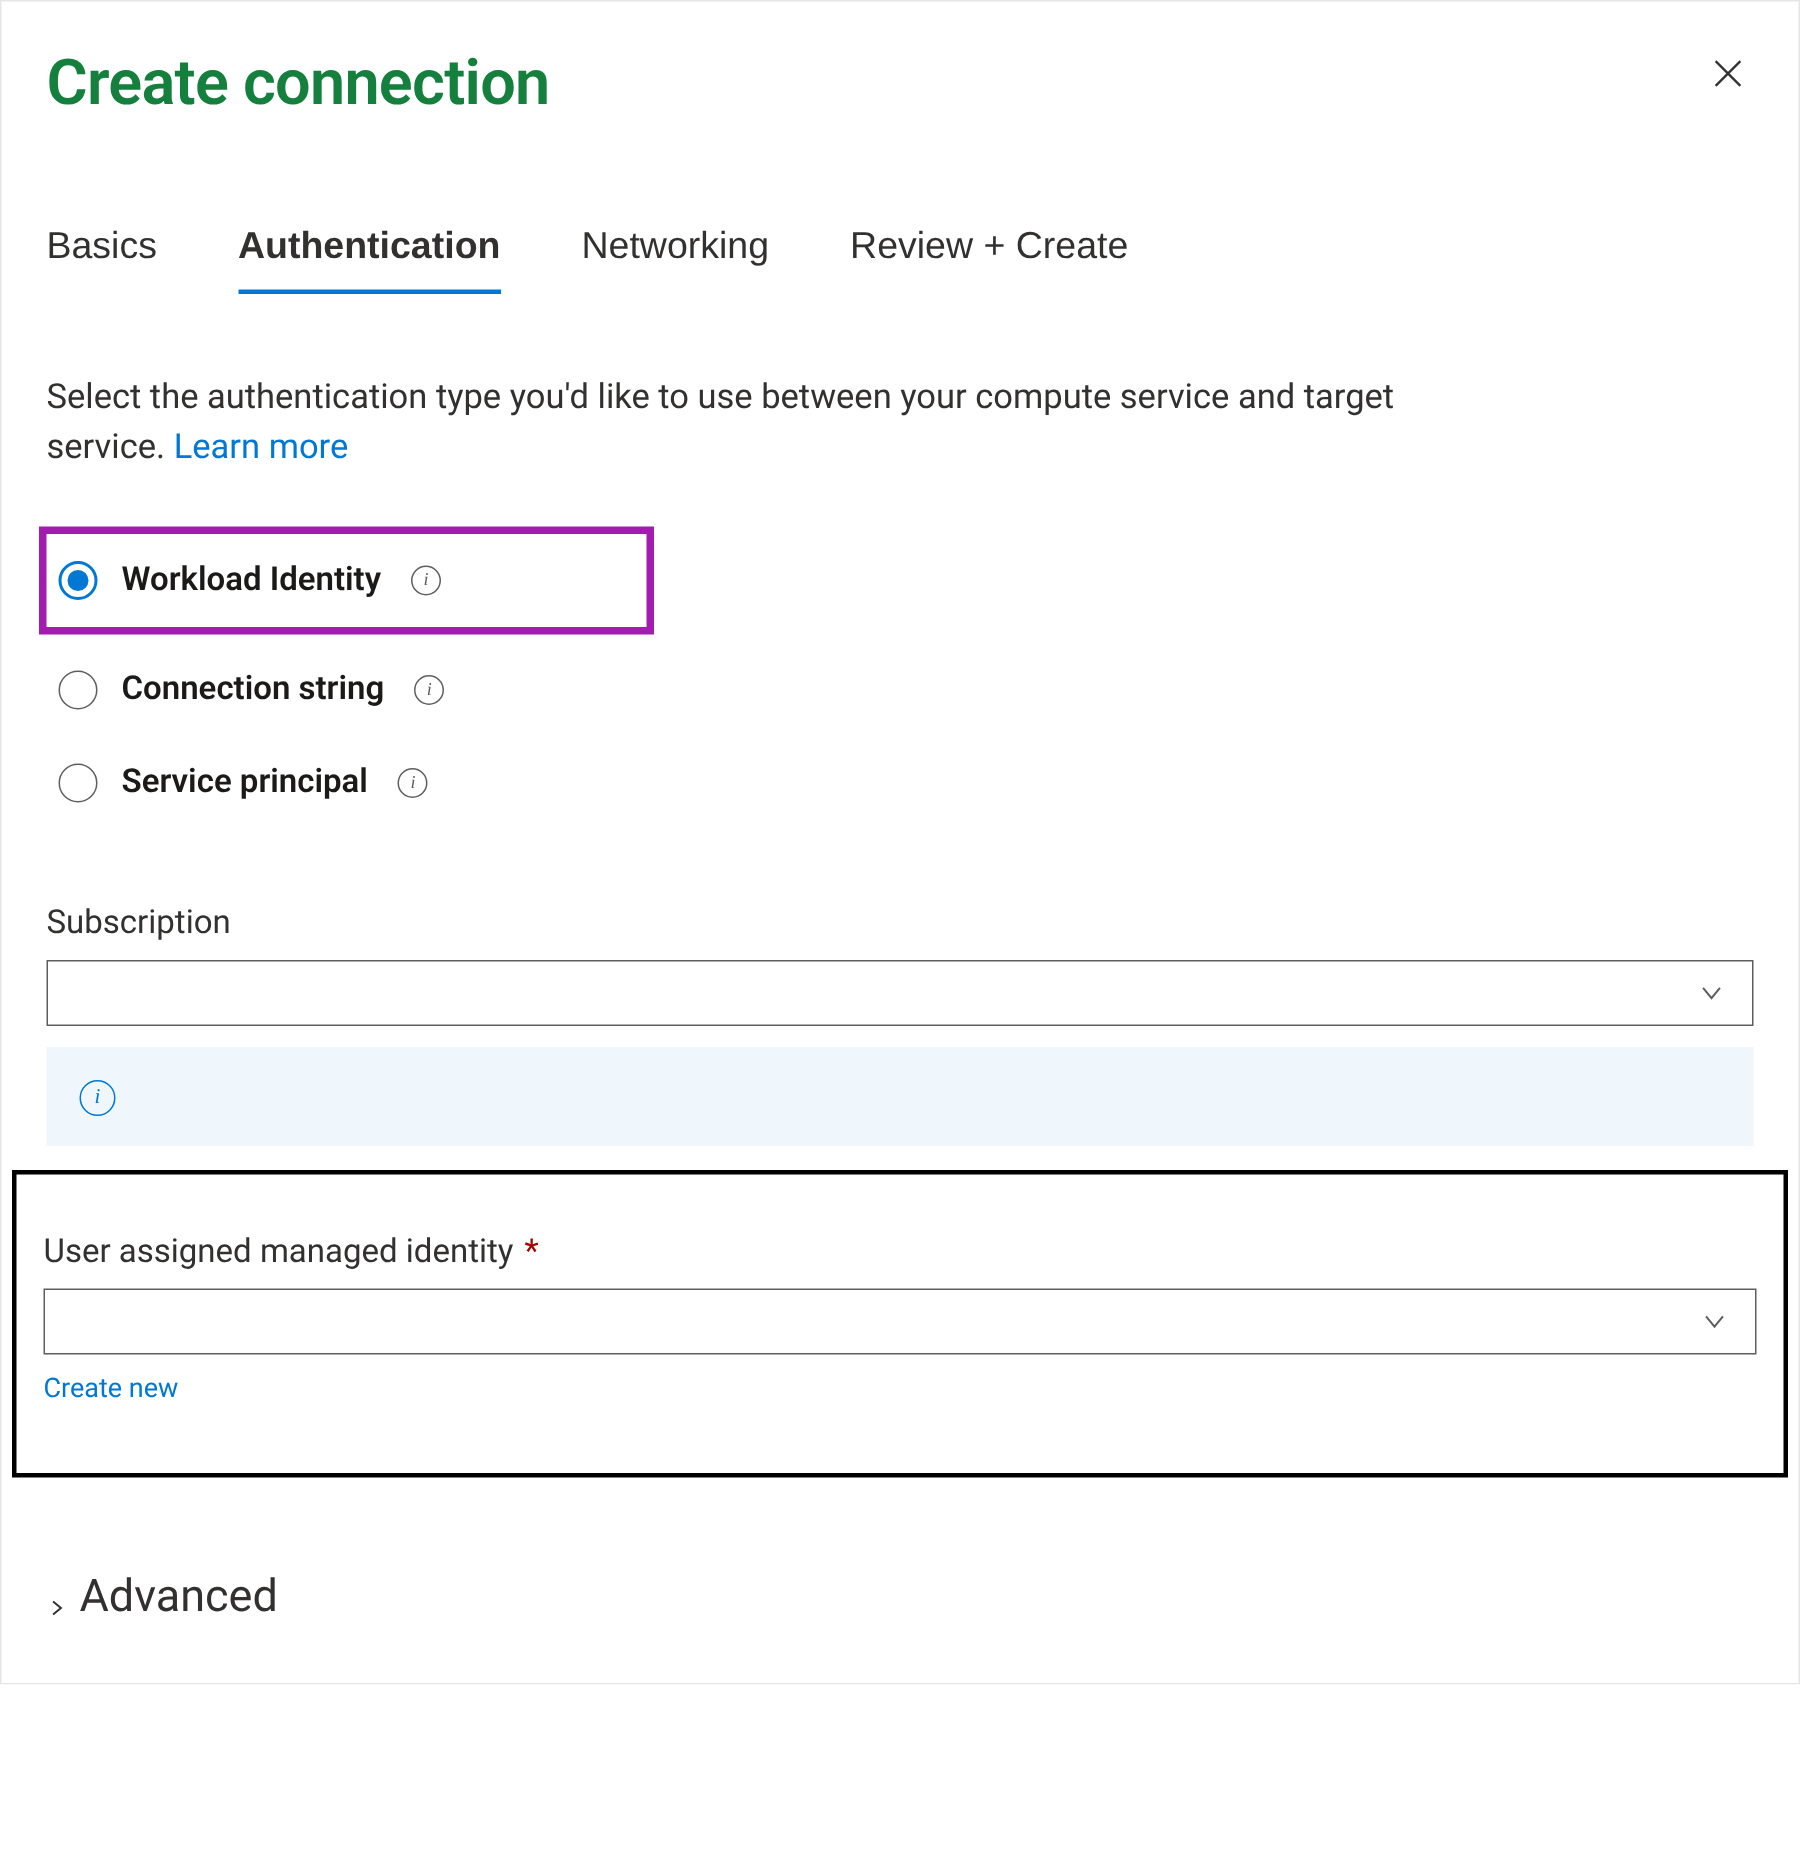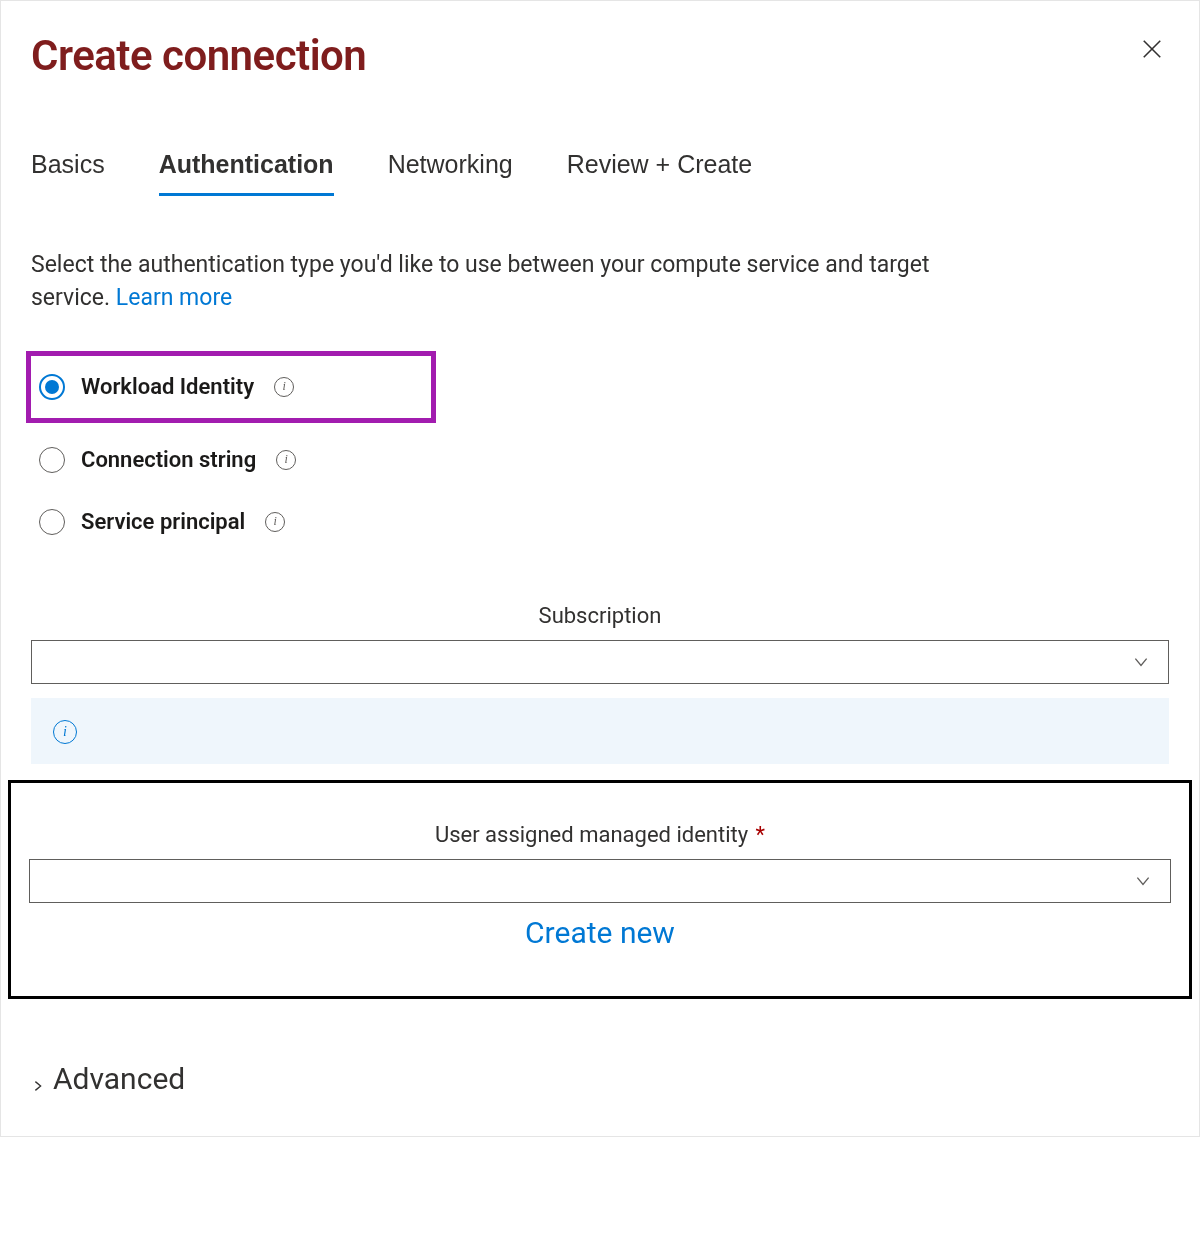--- a/index.html
+++ b/index.html
@@ -16,21 +16,21 @@
     }
     .header-row {
       display: flex;
       justify-content: space-between;
       align-items: flex-start;
       margin-bottom: 70px;
     }
     .page-title {
       font-size: 42px;
       font-weight: 600;
-      color: #7f1d1d;
+      color: #15803d;
       letter-spacing: -0.5px;
     }
     .close-btn {
       background: none;
       border: none;
       font-size: 28px;
       padding: 6px;
       cursor: pointer;
       color: #323130;
       line-height: 1;
@@ -120,21 +120,21 @@
       align-items: center;
       justify-content: center;
       font-size: 12px;
       font-style: italic;
       font-family: Georgia, serif;
       color: #605e5c;
       flex-shrink: 0;
       margin-left: 4px;
       cursor: help;
     }
-    .field-block { margin-bottom: 14px; text-align: center; }
+    .field-block { margin-bottom: 14px; }
     .field-label {
       font-size: 22px;
       color: #323130;
       margin-bottom: 12px;
       display: block;
     }
     .required { color: #a80000; margin-left: 2px; }
     .dropdown {
       width: 100%;
       height: 44px;
@@ -181,21 +181,21 @@
     }
     .highlight-box-2 {
       border: 3px solid #000000;
       padding: 39px 18px 32px 18px;
       margin-left: -23px;
       margin-right: -23px;
       width: calc(100% + 46px);
     }
     .create-new {
       color: #0078d4;
-      font-size: 30px;
+      font-size: 18px;
       margin-top: 12px;
       display: inline-block;
       cursor: pointer;
     }
     .advanced {
       margin-top: 62px;
       font-size: 30px;
       display: flex;
       align-items: flex-end;
       gap: 8px;

